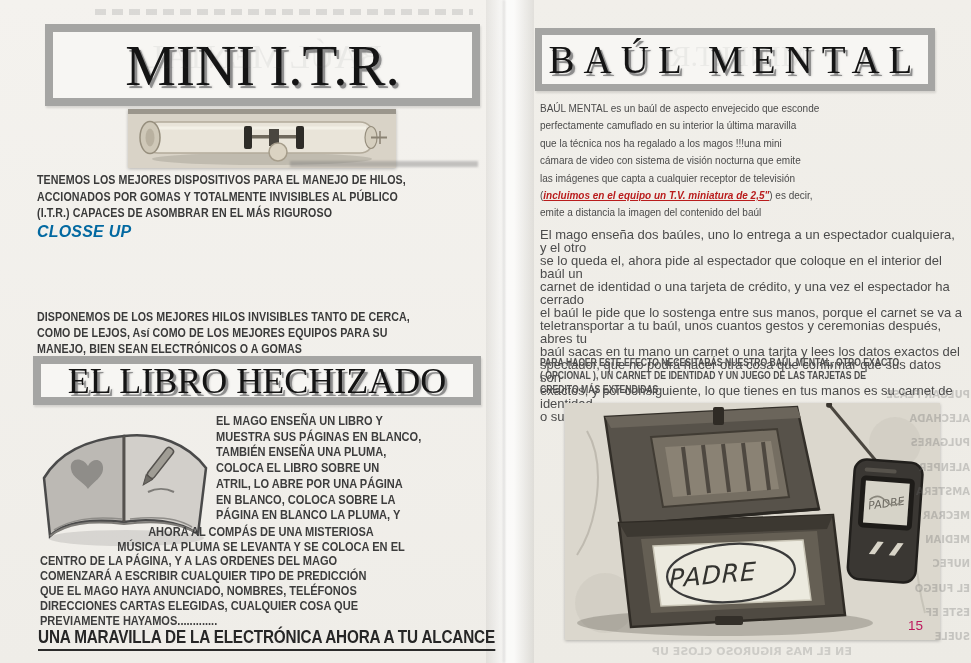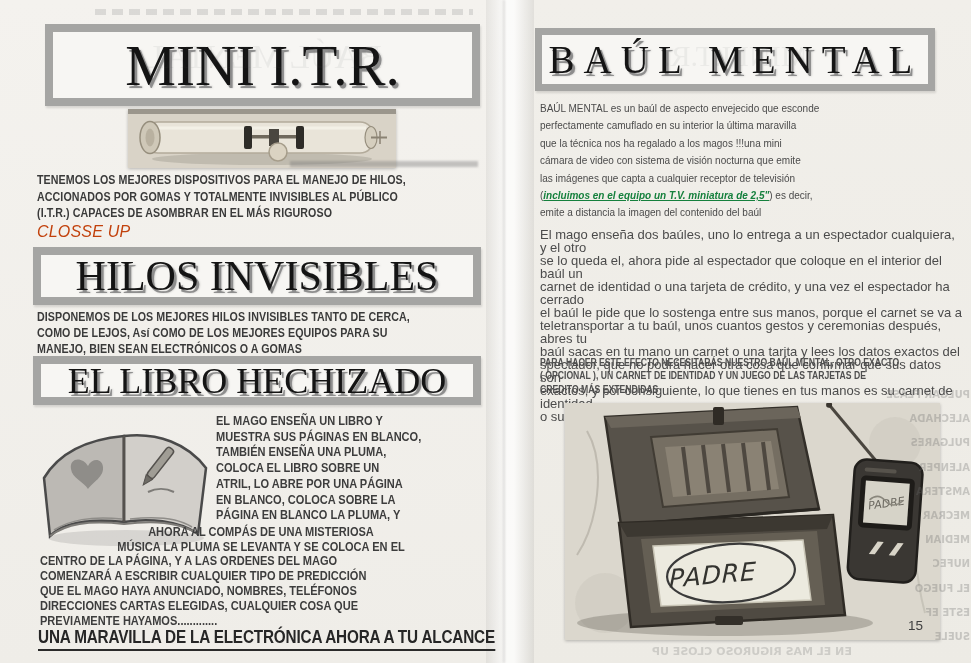--- a/index.html
+++ b/index.html
@@ -20,26 +20,26 @@
   .htitle{font-family:"Liberation Serif",serif;color:#141414;white-space:nowrap;
           text-shadow:2.5px 2.5px 0 rgba(130,130,130,.85),3px 3px 2px rgba(120,120,120,.4);}
   .boxghost{position:absolute;opacity:.07;transform:scaleX(-1);font-family:"Liberation Serif",serif;
             color:#555;white-space:nowrap;pointer-events:none;}
   
   .caps{font-size:13px;font-weight:700;line-height:16.6px;letter-spacing:.1px;color:#3a3a3a;
         white-space:pre-line;transform:scaleX(.82);transform-origin:left top;}
   .arial{font-size:13px;font-weight:700;line-height:15.7px;color:#3d3d3d;white-space:pre-line;
          transform:scaleX(.85);transform-origin:left top;}
   .round{color:#4b4b4b;white-space:pre-line;}
-  .closse{font-size:16px;font-weight:400;font-style:italic;color:#c2410c;letter-spacing:.2px;}
+  .closse{font-size:16px;font-weight:700;font-style:italic;color:#0369a1;letter-spacing:.2px;}
   .footerline{font-size:18px;font-weight:700;color:#262626;border-bottom:2px solid #2a2a2a;
               padding-bottom:1px;white-space:nowrap;transform:scaleX(.85);transform-origin:left top;
               display:inline-block;letter-spacing:-.2px;}
   sup.pgn{font-size:11px;font-weight:700;vertical-align:8px;margin-left:2px;}
-  .pagenum{font-size:13.5px;color:#404040;}
+  .pagenum{font-size:13.5px;color:#be185d;}
   
   .watermark{left:52px;top:268px;width:900px;font-family:"DejaVu Sans",sans-serif;font-weight:700;
              font-size:94px;letter-spacing:-3px;color:rgba(135,135,135,.27);white-space:nowrap;
              text-shadow:2px 2px 1px rgba(255,255,255,.55),-1px -1px 1px rgba(80,80,80,.22);
              pointer-events:none;z-index:40;}
   
   .topghost{left:95px;top:9px;width:378px;height:6px;opacity:.45;
             background:repeating-linear-gradient(90deg,rgba(140,140,140,.55) 0 11px,rgba(140,140,140,0) 11px 17px);
             filter:blur(.6px);}
   .bleedcol{right:1px;top:383px;width:94px;transform:scaleX(-1);font-family:"DejaVu Sans",sans-serif;
@@ -87,23 +87,20 @@
       <circle cx="150" cy="43" r="9" fill="#dbd3c2" stroke="#a69d8b" stroke-width="1.5"></circle>
     </svg>
   </div>
   <div class="abs shadowbar" style="left:290px;top:161px;width:188px;height:6px;"></div>
 
   <div class="abs caps" style="left:37px;top:172px;width:560px;">TENEMOS LOS MEJORES DISPOSITIVOS PARA EL MANEJO DE HILOS,
 ACCIONADOS POR GOMAS Y TOTALMENTE INVISIBLES AL PÚBLICO
 (I.T.R.) CAPACES DE ASOMBRAR EN EL MÁS RIGUROSO</div>
   <div class="abs closse" style="left:37px;top:223px;">CLOSSE UP</div>
 
-  <div class="abs hbox" style="left:33px;top:247px;width:448px;height:58px;">
-    <span class="htitle" style="font-size:42px;">HILOS INVISIBLES</span>
-  </div>
 
   <div class="abs caps" style="left:37px;top:309px;width:560px;line-height:15.8px;">DISPONEMOS DE LOS MEJORES HILOS INVISIBLES TANTO DE CERCA,
 COMO DE LEJOS, Así COMO DE LOS MEJORES EQUIPOS PARA SU
 MANEJO, BIEN SEAN  ELECTRÓNICOS O A GOMAS</div>
 
   <div class="abs hbox" style="left:33px;top:356px;width:448px;height:49px;">
     <span class="htitle" style="font-size:36px;">EL LIBRO HECHIZADO</span>
   </div>
 
   <div class="abs" style="left:36px;top:414px;width:178px;height:138px;">
@@ -146,21 +143,21 @@
   <div class="abs hbox" style="left:535px;top:28px;width:400px;height:63px;border-width:7px;">
     <span class="boxghost" style="font-size:30px;top:4px;">MINI I.T.R.</span>
     <span class="htitle" style="font-size:39px;letter-spacing:9px;">BAÚL MENTAL</span>
   </div>
 
   <div class="abs round" style="left:540px;top:100px;width:420px;font-size:10px;line-height:17.4px;"><span>BAÚL MENTAL es un baúl de aspecto envejecido que esconde
 perfectamente camuflado en su interior la última maravilla
 que la técnica nos ha regalado a los magos !!!una mini
 cámara de video con sistema de visión nocturna que emite
 las imágenes que capta a cualquier receptor de televisión
-(</span><span style="font-weight:700;font-style:italic;text-decoration:underline;color:#15803d;">incluimos en el equipo un T.V.  miniatura de 2,5"</span><span>) es decir,
+(</span><span style="font-weight:700;font-style:italic;text-decoration:underline;color:#b91c1c;">incluimos en el equipo un T.V.  miniatura de 2,5"</span><span>) es decir,
 emite a distancia la imagen del contenido del baúl</span></div>
 
   <div class="abs round" style="left:540px;top:228px;width:424px;font-size:13px;line-height:13px;">El mago enseña dos baúles, uno lo entrega a un espectador cualquiera, y el otro
 se lo queda el, ahora pide al espectador que coloque en el interior del baúl un
 carnet de identidad o una tarjeta de crédito, y una vez el espectador ha cerrado
 el baúl le pide que lo sostenga entre sus manos, porque el carnet se va a
 teletransportar a tu baúl, unos cuantos gestos y ceremonias después, abres tu
 baúl sacas en tu mano un carnet o una tarjta y lees los datos exactos del
 spectador, que no podrá hacer otra cosa que confirmar que sus datos son
 exactos, y por consiguiente, lo que tienes en tus manos es su carnet de identidad

